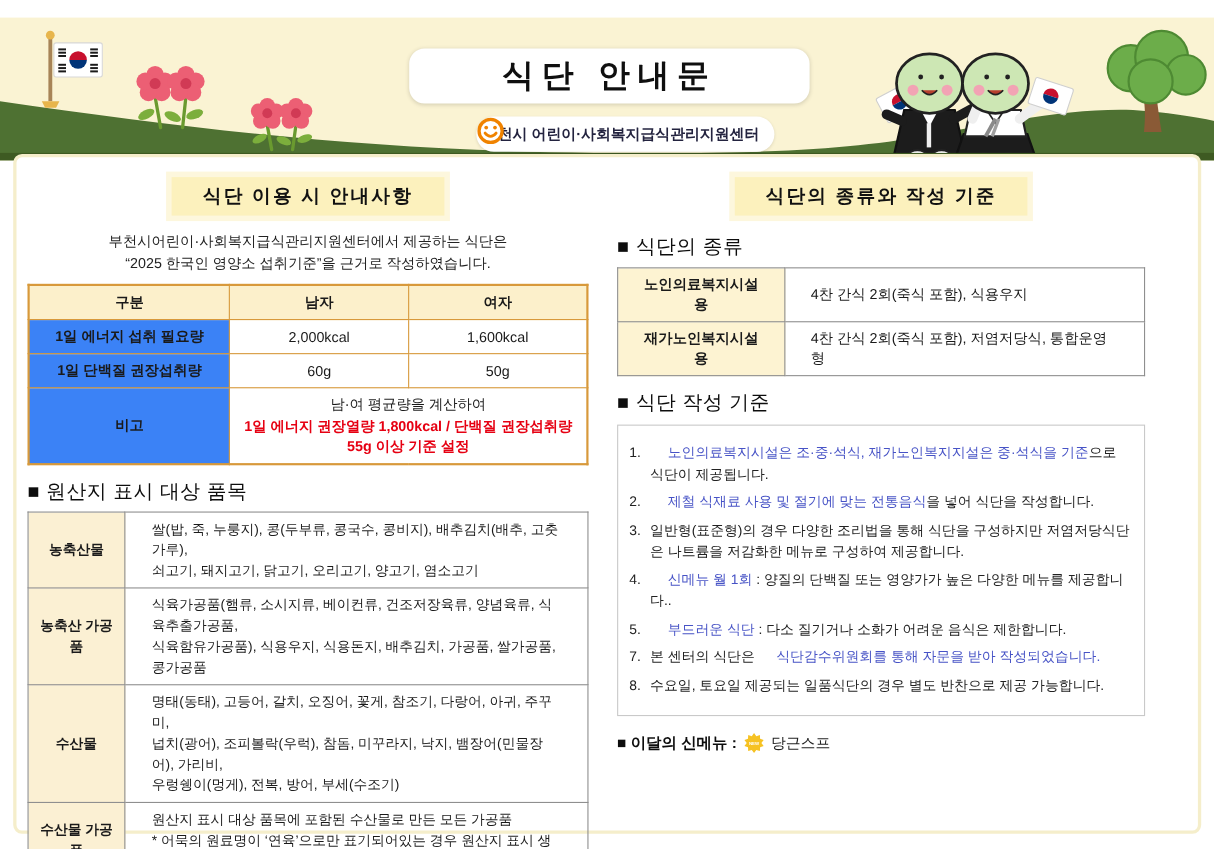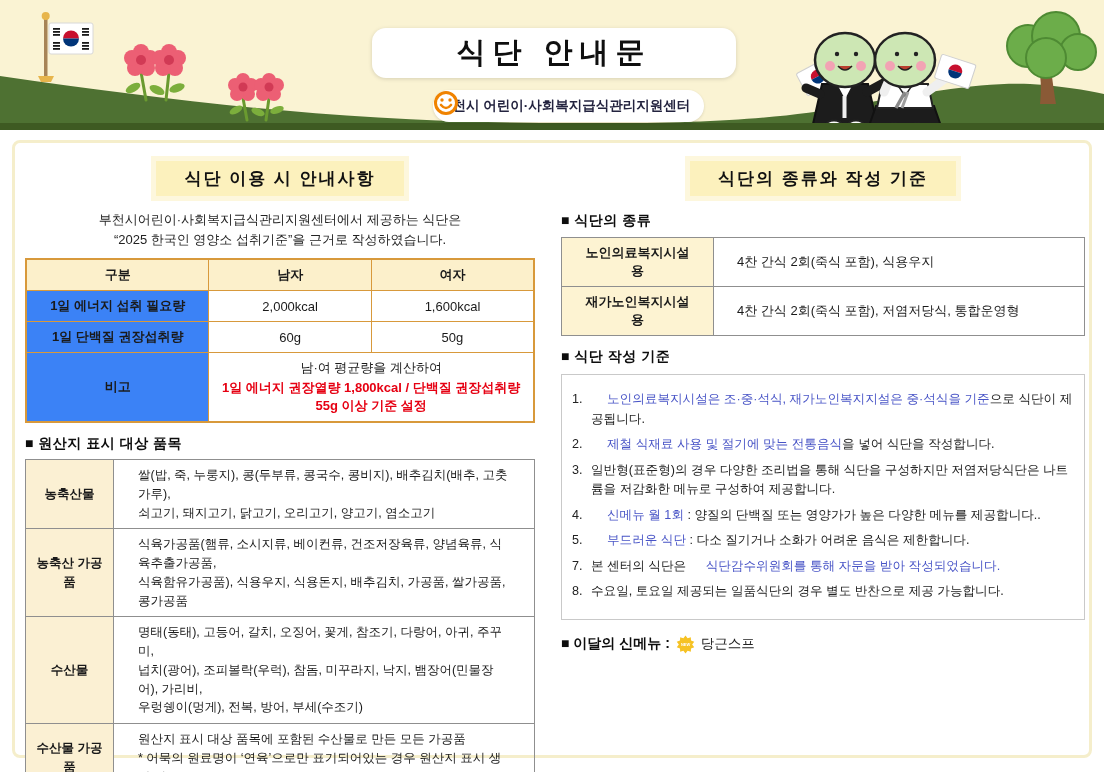--- a/index.html
+++ b/index.html
@@ -2,55 +2,55 @@
 <html><head>
 <meta charset="utf-8">
 <style>
   html,body{margin:0;padding:0;}
   body{
     width:1104px;height:772px;position:relative;overflow:hidden;
     background:#ffffff;color:#1a1a1a;
     font-family:"Liberation Sans","DejaVu Sans",sans-serif;
   }
   
-  .banner{position:absolute;left:0;top:0;width:1104px;height:130px;background:#faf3d3;}
+  .banner{position:absolute;left:0;top:16px;width:1104px;height:130px;background:#faf3d3;}
   .banner svg{position:absolute;left:0;top:0;}
   .title-box{
     position:absolute;left:372px;top:28px;width:364px;height:50px;background:#fff;
     border-radius:14px;box-shadow:0 1px 4px rgba(0,0,0,.15);
     display:flex;align-items:center;justify-content:center;
     font-size:29px;font-weight:bold;letter-spacing:7px;color:#0f0f0f;
   }
   .org-box{
     position:absolute;left:433px;top:90px;height:32px;padding:0 14px 0 6px;background:#fff;
     border-radius:16px;box-shadow:0 1px 3px rgba(0,0,0,.12);
     display:flex;align-items:center;gap:6px;
     font-size:13.5px;font-weight:bold;color:#23233f;white-space:nowrap;
   }
   
   .content{
     position:absolute;left:12px;top:140px;width:1074px;height:612px;
     background:#fff;border:3px solid #f5eecb;border-radius:8px;
   }
   .col-left{position:absolute;left:10px;top:18px;width:510px;}
-  .col-right{position:absolute;left:546px;top:18px;width:524px;}
+  .col-right{position:absolute;left:546px;top:18px;width:480px;}
   .pill{
     margin:0 auto;width:max-content;padding:6px 28px;
     background:#fcf1bd;border-radius:0;box-shadow:0 0 0 5px #fdf7dd;
     font-size:17px;font-weight:bold;letter-spacing:2px;text-align:center;color:#111;
   }
   .intro{margin-top:14px;text-align:center;font-size:13px;line-height:1.5;color:#222;}
   table{border-collapse:collapse;width:100%;table-layout:fixed;}
   
   .t1{margin-top:9px;border:2px solid #d8993b;}
   .t1 th,.t1 td{border:1.5px solid #d8993b;font-size:13px;padding:6px 8px;text-align:center;vertical-align:middle;}
   .t1 th{background:#fcf0cb;font-weight:bold;}
   .t1 td.lbl{background:#3b82f6;font-weight:bold;}
   .note2{color:#e60012;font-weight:bold;margin-top:2px;}
-  .sec-h{margin-top:12px;font-size:14px;font-weight:bold;color:#0d0d0d;letter-spacing:.5px;}
+  .sec-h{margin-top:12px;font-size:18px;font-weight:normal;color:#0d0d0d;letter-spacing:.5px;}
   
   .t2{margin-top:6px;border:1.5px solid #8f8f8f;}
   .t2 td{border:1px solid #8f8f8f;font-size:12.5px;padding:6px 24px;line-height:1.5;vertical-align:middle;}
   .t2 td.lbl{background:#fbf0d3;font-weight:bold;text-align:center;width:74px;padding:8px 6px;}
   .pre{white-space:pre-line;}
   
   .t3{margin-top:7px;border:1.5px solid #8f8f8f;}
   .t3 td{border:1px solid #8f8f8f;font-size:13px;padding:6px 23px;vertical-align:middle;}
   .t3 td.lbl{background:#fdf3d2;font-weight:bold;text-align:center;width:138px;}
   

